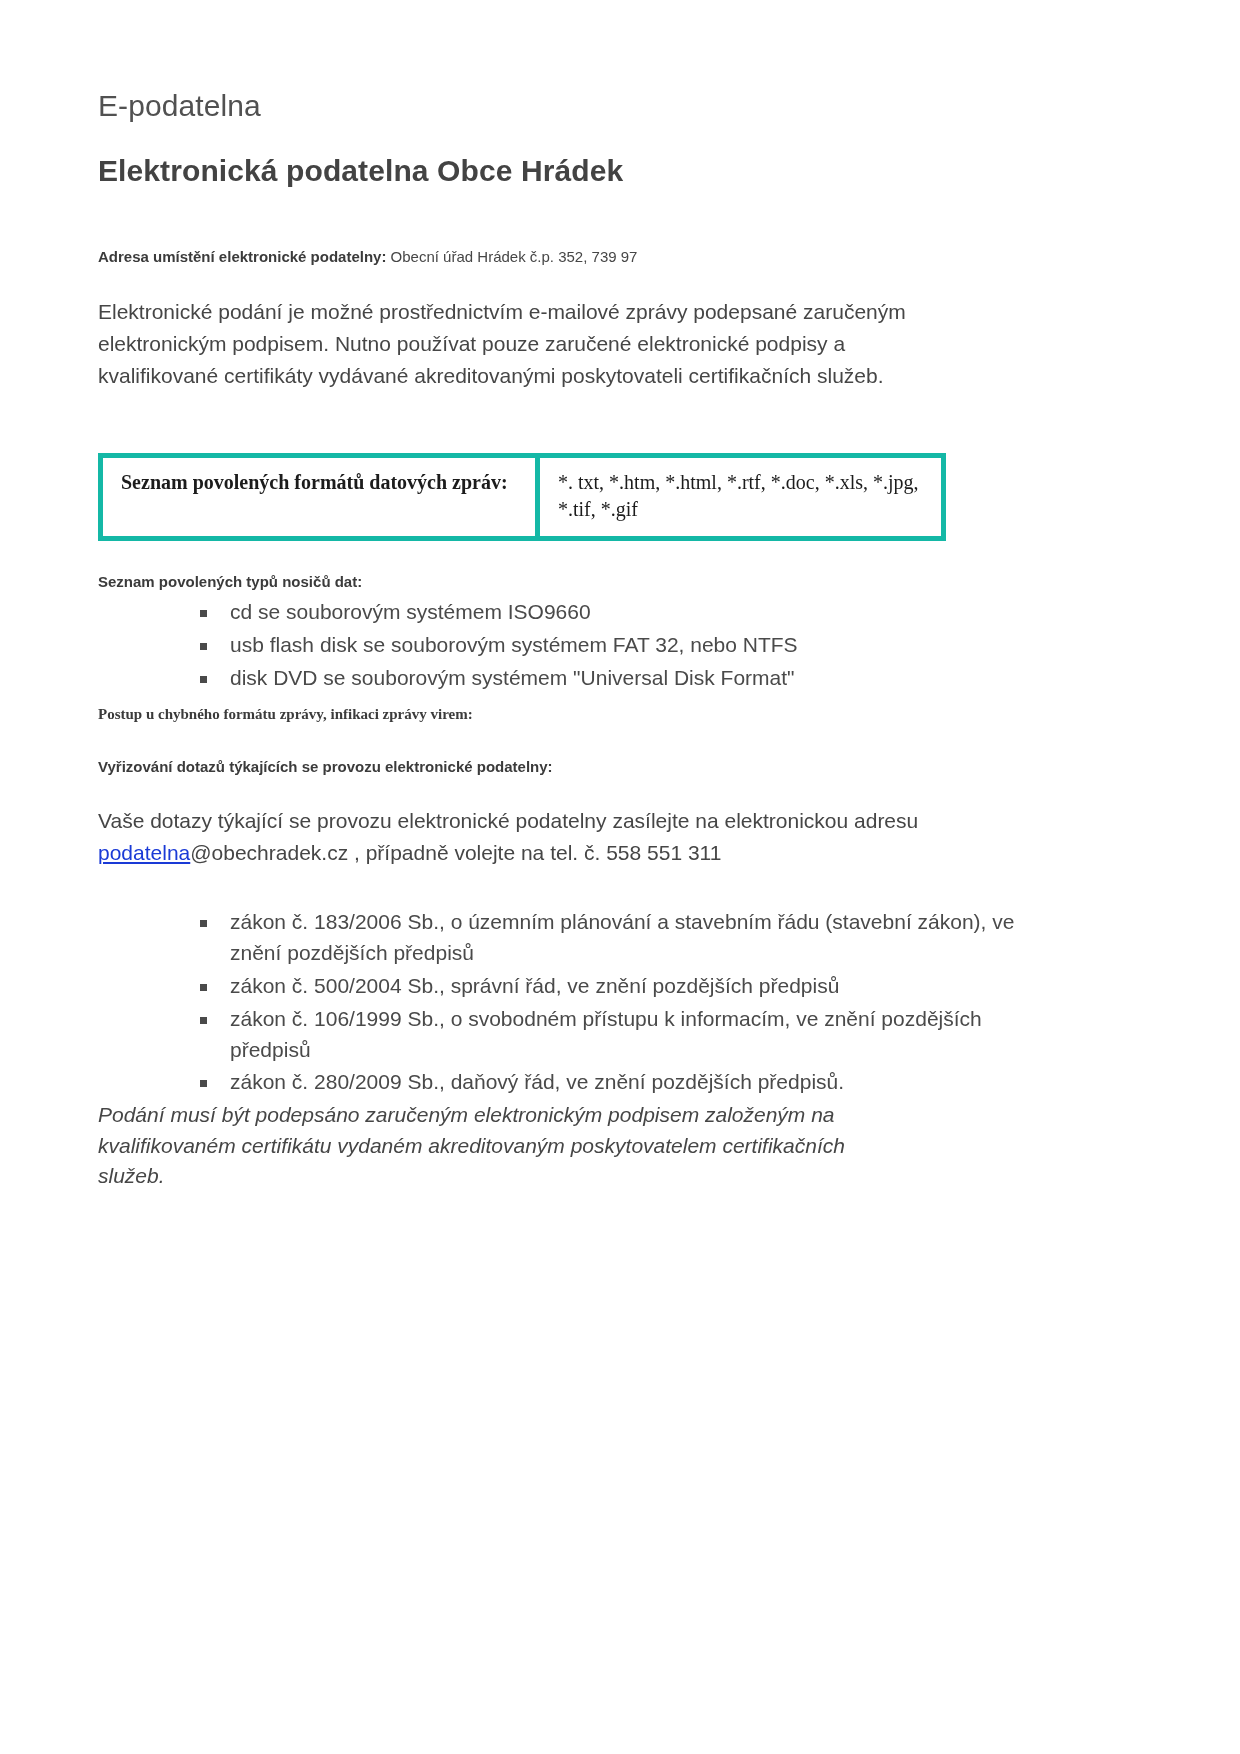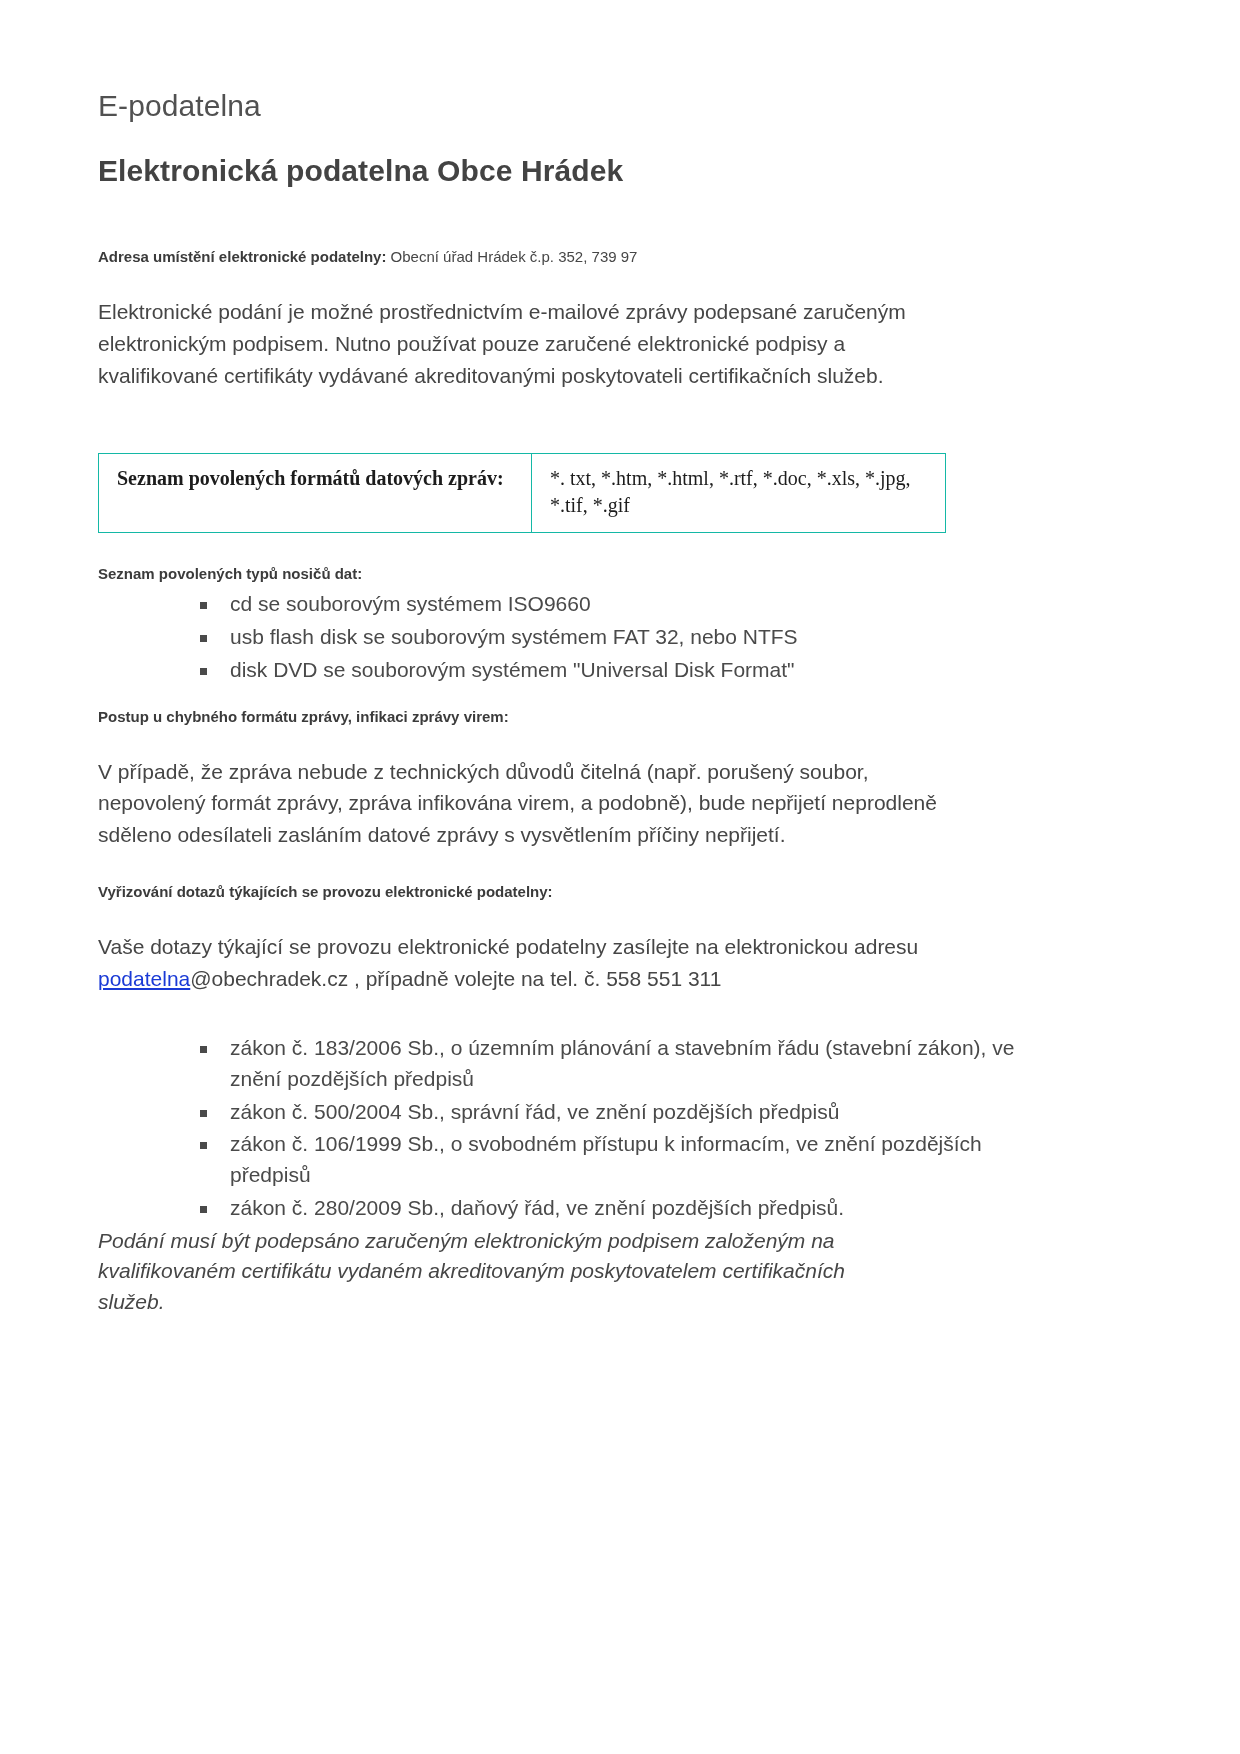--- a/index.html
+++ b/index.html
@@ -64,40 +64,40 @@
   .para.tight { max-width: 850px; }
 
   table.formats {
     border-collapse: collapse;
     margin: 62px 0 0 0;
     width: 848px;
     table-layout: fixed;
     font-family: "Liberation Serif", serif;
   }
   table.formats td {
-    border: 1px solid #14b8a6;
+    border: 5px solid #14b8a6;
     padding: 11px 14px 13px 18px;
     vertical-align: top;
     font-size: 20px;
     line-height: 1.35;
     color: #1c1c1c;
   }
   table.formats td.col-label {
     width: 400px;
     font-weight: 700;
   }
 
   .sub-head {
     font-size: 15px;
     font-weight: 700;
     color: #3b3b3b;
     margin: 30px 0 0 0;
     line-height: 1.45;
   }
-  .sub-head.afterlist { margin-top: 20px; }
+  .sub-head.afterlist { margin-top: 10px; font-family: Liberation Serif, serif; }
   .sub-head.wide { max-width: 860px; }
 
   ul.bullets {
     list-style: none;
     margin: 4px 0 0 0;
     padding: 0 0 0 96px;
   }
   ul.bullets.deep { padding-left: 96px; }
   ul.bullets li {
     position: relative;
@@ -159,21 +159,20 @@
   <p class="sub-head">Seznam povolených typů nosičů dat:</p>
 
   <ul class="bullets">
     <li>cd se souborovým systémem ISO9660</li>
     <li>usb flash disk se souborovým systémem FAT 32, nebo NTFS</li>
     <li>disk DVD se souborovým systémem "Universal Disk Format"</li>
   </ul>
 
   <p class="sub-head afterlist">Postup u chybného formátu zprávy, infikaci zprávy virem:</p>
 
-  <p class="para tight">V případě, že zpráva nebude z technických důvodů čitelná (např. porušený soubor, nepovolený formát zprávy, zpráva infikována virem, a podobně), bude nepřijetí neprodleně sděleno odesílateli zasláním datové zprávy s vysvětlením příčiny nepřijetí.</p>
 
   <p class="sub-head">Vyřizování dotazů týkajících se provozu elektronické podatelny:</p>
 
   <p class="para"><span>Vaše dotazy týkající se provozu elektronické podatelny zasílejte na elektronickou adresu </span><a class="mail-link" href="#">podatelna</a><span>@obechradek.cz , případně volejte na tel. č. 558 551 311</span></p>
 
   <div class="spacer-lg"></div>
 
 
   <ul class="bullets deep">
     <li>zákon č. 183/2006 Sb., o územním plánování a stavebním řádu (stavební zákon), ve znění pozdějších předpisů</li>

